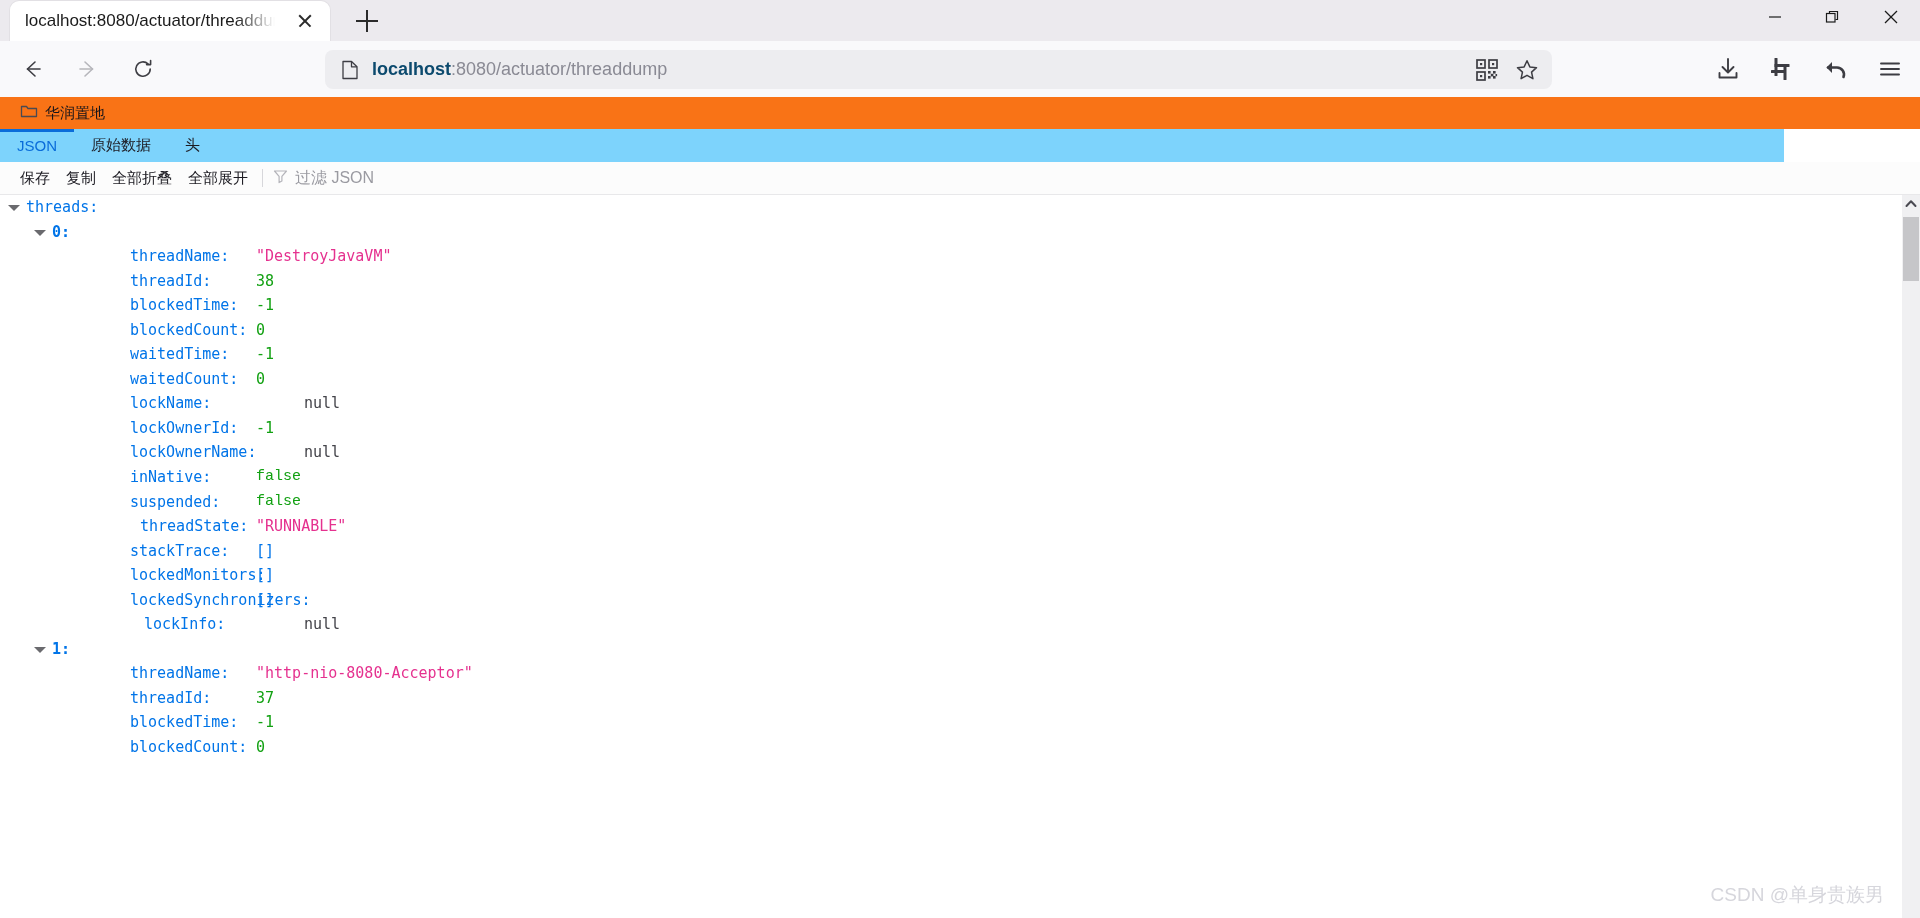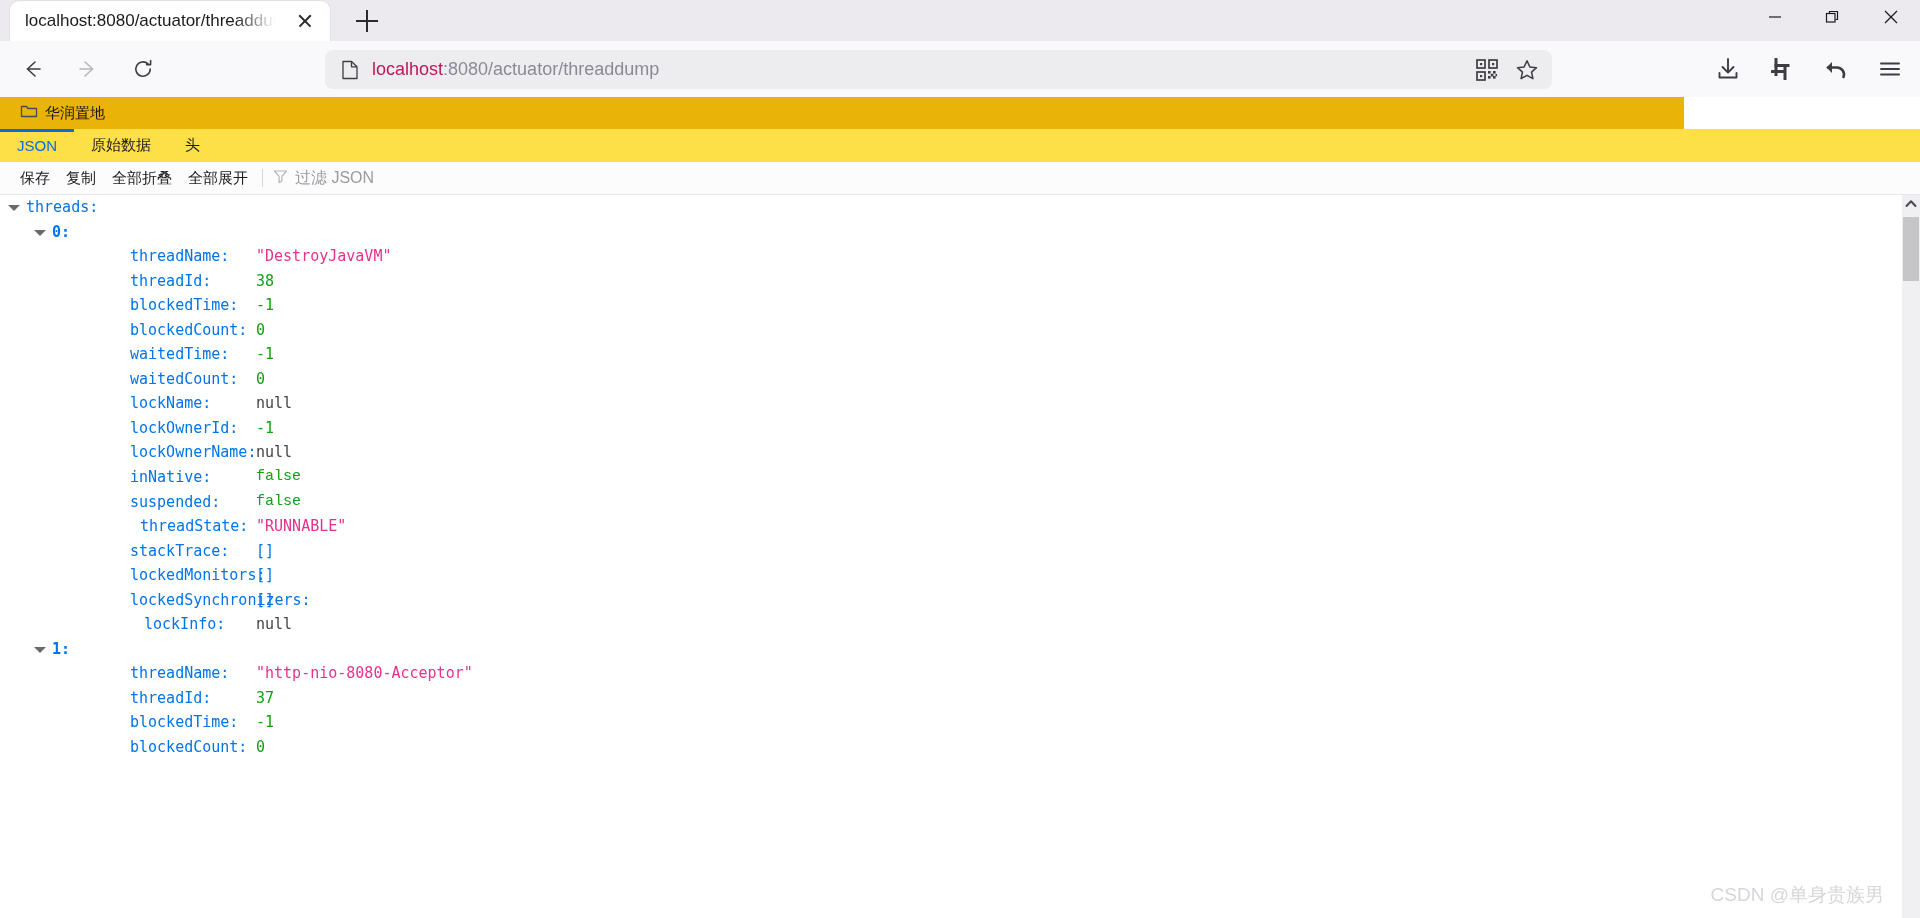--- a/index.html
+++ b/index.html
@@ -121,21 +121,21 @@
     width: 18px; height: 20px;
   }
   .urltext {
     position: absolute;
     left: 47px; top: 9px;
     font-size: 18px;
     line-height: 21px;
     color: #8a8a94;
     white-space: nowrap;
   }
-  .urltext b { color: #be185d; font-weight: 400; }
+  .urltext b { color: #0c4a6e; font-weight: 700; }
   .urlbar-right {
     position: absolute;
     right: 12px; top: 7px;
     display: flex;
     gap: 14px;
     align-items: center;
   }
   .ic-btn {
     width: 26px; height: 26px;
     display: flex; align-items: center; justify-content: center;
@@ -150,22 +150,22 @@
     gap: 18px;
     padding-left: 10px;
     box-sizing: border-box;
   }
   .toolbar-right .ic-btn { width: 36px; height: 36px; }
 
   
   .bookmarks {
     position: absolute;
     left: 0; top: 97px;
-    width: 1684px; height: 32px;
-    background: #eab308;
+    width: 1920px; height: 32px;
+    background: #f97316;
   }
   .bm-item {
     position: absolute;
     left: 14px; top: 3px;
     height: 26px;
     display: flex;
     align-items: center;
     gap: 7px;
     padding: 0 6px;
     border-radius: 4px;
@@ -179,22 +179,22 @@
   
   .jv {
     position: absolute;
     left: 0; top: 129px;
     width: 1920px; height: 789px;
     background: #ffffff;
   }
   .jv-tabs {
     position: absolute;
     left: 0; top: 0;
-    width: 1920px; height: 33px;
-    background: #fde047;
+    width: 1784px; height: 33px;
+    background: #7dd3fc;
     border-bottom: 1px solid #e0e0e2;
     display: flex;
     align-items: stretch;
   }
   .jv-tab {
     position: relative;
     padding: 0 17px;
     display: flex;
     align-items: center;
     font-size: 15px;
@@ -280,21 +280,21 @@
     color: #0074e8;
   }
   .key.idx { color: #0074e8; font-weight: 600; }
   .val {
     position: absolute;
     left: 256px;
   }
   .v-str  { color: #e5318f; }
   .v-num  { color: #12a112; }
   .v-bool { color: #12a112; font-family: Liberation Mono, monospace; }
-  .v-null { color: #44444a; }
+  .v-null { color: #44444a; margin-left: 48px; }
   .v-arr  { color: #0074e8; }
 
   
   .vscroll {
     position: absolute;
     right: 0; top: 195px;
     width: 18px;
     height: 723px;
     background: #f0f0f2;
   }

